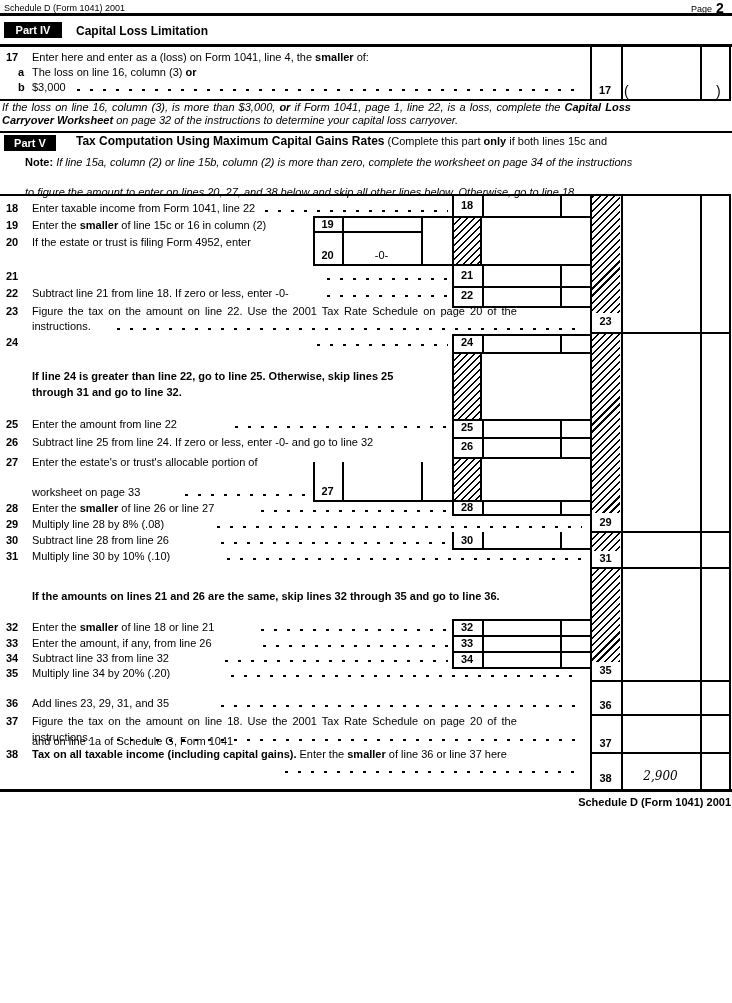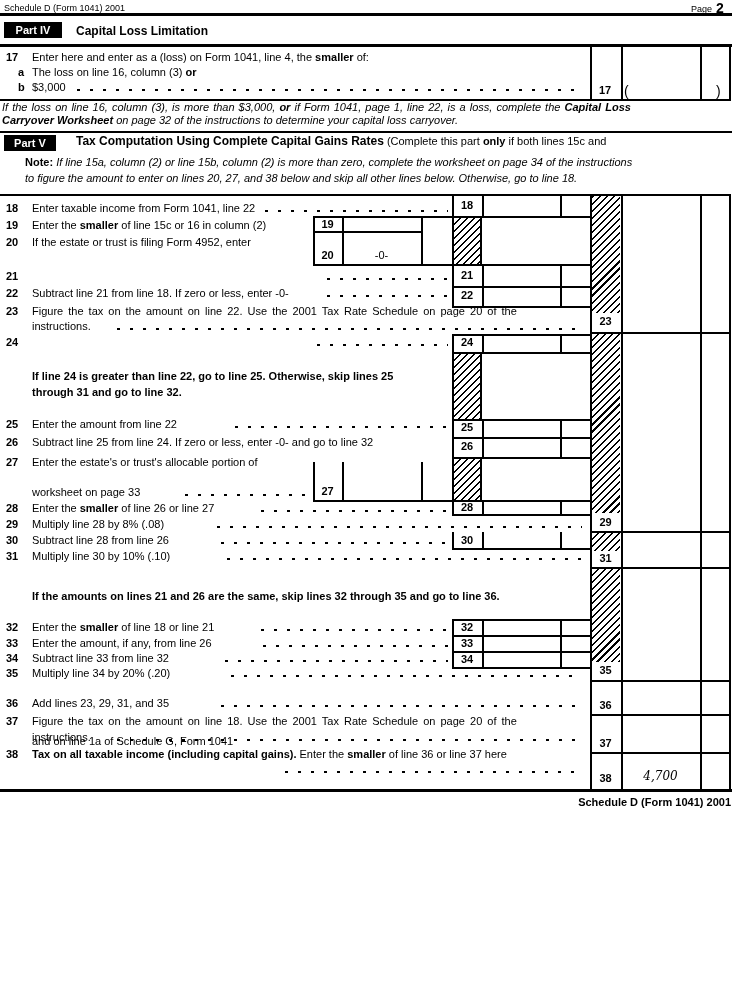--- a/index.html
+++ b/index.html
@@ -67,26 +67,26 @@
   <div class="tl it" style="top:101px;word-spacing:1px;">
     <span style="position:absolute;left:2px;"><span>If the loss on line 16, column (3), is more than $3,000, </span><b>or</b><span> if Form 1041, page 1, line 22, is a loss, complete the </span><b>Capital Loss</b></span>
   </div>
   <div class="tl it" style="top:114px;">
     <span style="position:absolute;left:2px;"><b>Carryover Worksheet</b><span> on page 32 of the instructions to determine your capital loss carryover.</span></span>
   </div>
 
   <div class="h" style="left:0;top:131px;width:732px;"></div>
   <div class="tag" style="top:135px;width:52px;">Part V</div>
   <div class="tl" style="top:135px;">
-    <span style="position:absolute;left:76px;"><b style="font-size:12px;">Tax Computation Using Complete Capital Gains Rates</b><span> (Complete this part </span><b>only</b><span> if both lines 15c and</span></span>
+    <span style="position:absolute;left:76px;"><b style="font-size:12px;">Tax Computation Using Maximum Capital Gains Rates</b><span> (Complete this part </span><b>only</b><span> if both lines 15c and</span></span>
   </div>
   <div class="tl" style="top:156px;">
     <span style="position:absolute;left:25px;"><b>Note:</b><span class="it"> If line 15a, column (2) or line 15b, column (2) is more than zero, complete the worksheet on page 34 of the instructions</span></span>
   </div>
-  <div class="tl it" style="top:172px;">
+  <div class="tl it" style="top:186px;">
     <span style="position:absolute;left:25px;">to figure the amount to enter on lines 20, 27, and 38 below and skip all other lines below. Otherwise, go to line 18.</span>
   </div>
 
   <div class="h" style="left:0;top:194px;width:731px;"></div>
   <div class="v" style="left:590px;top:194px;height:596px;"></div>
   <div class="v" style="left:621px;top:194px;height:596px;"></div>
   <div class="v" style="left:700px;top:194px;height:596px;"></div>
   <div class="v" style="left:729px;top:194px;height:596px;"></div>
 
   <div class="hatch" style="left:592px;top:196px;width:28px;height:117px;"></div>
@@ -310,17 +310,17 @@
   <span class="cellnum" style="left:590px;top:516px;width:31px;">29</span>
   <span class="cellnum" style="left:452px;top:534px;">30</span>
   <span class="cellnum" style="left:590px;top:552px;width:31px;">31</span>
   <span class="cellnum" style="left:452px;top:621px;">32</span>
   <span class="cellnum" style="left:452px;top:637px;">33</span>
   <span class="cellnum" style="left:452px;top:653px;">34</span>
   <span class="cellnum" style="left:590px;top:664px;width:31px;">35</span>
   <span class="cellnum" style="left:590px;top:699px;width:31px;">36</span>
   <span class="cellnum" style="left:590px;top:737px;width:31px;">37</span>
   <span class="cellnum" style="left:590px;top:772px;width:31px;">38</span>
-  <span class="val" style="left:621px;top:770px;width:79px;font-family:'DejaVu Serif',serif;font-style:italic;font-size:12px;">4,700</span>
+  <span class="val" style="left:621px;top:770px;width:79px;font-family:'DejaVu Serif',serif;font-style:italic;font-size:12px;">2,900</span>
 
   <div style="position:absolute;left:0;top:796px;width:731px;text-align:right;font-size:11px;font-weight:700;">Schedule D (Form 1041) 2001</div>
 
 </div>
 
 </body></html>

